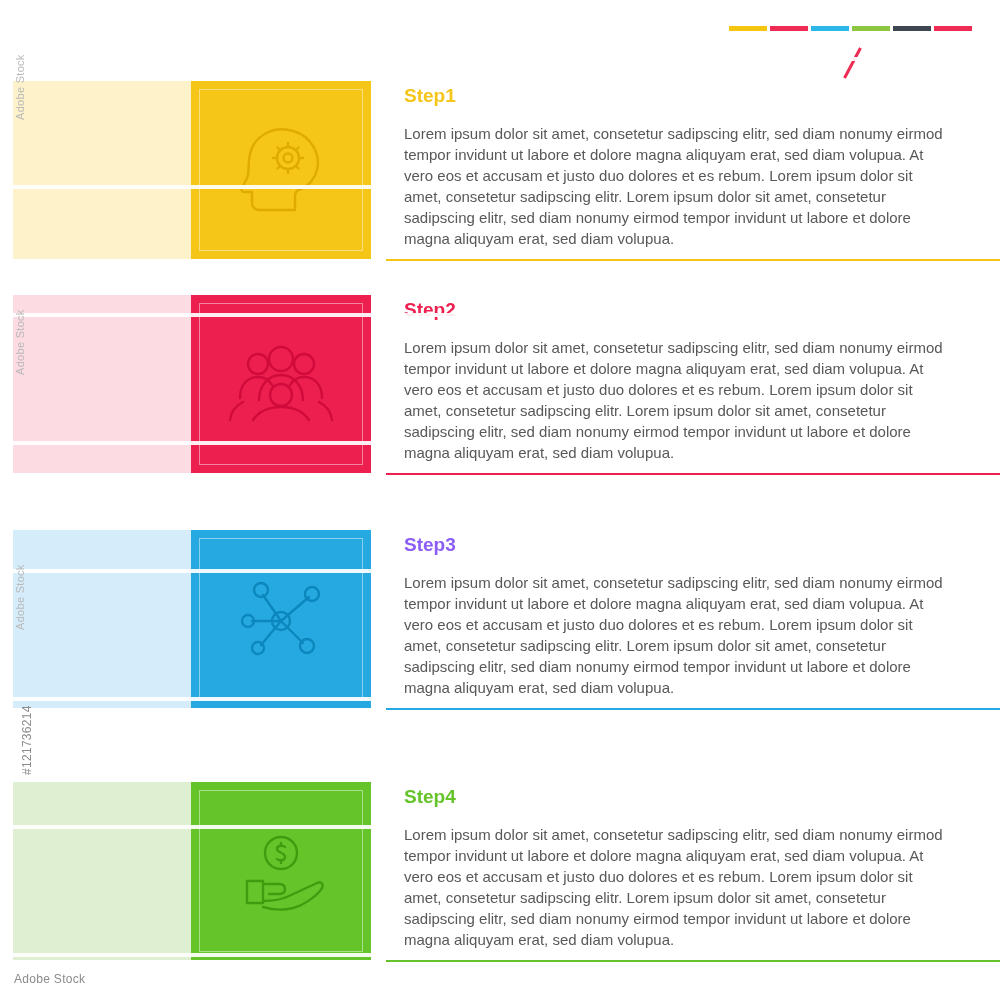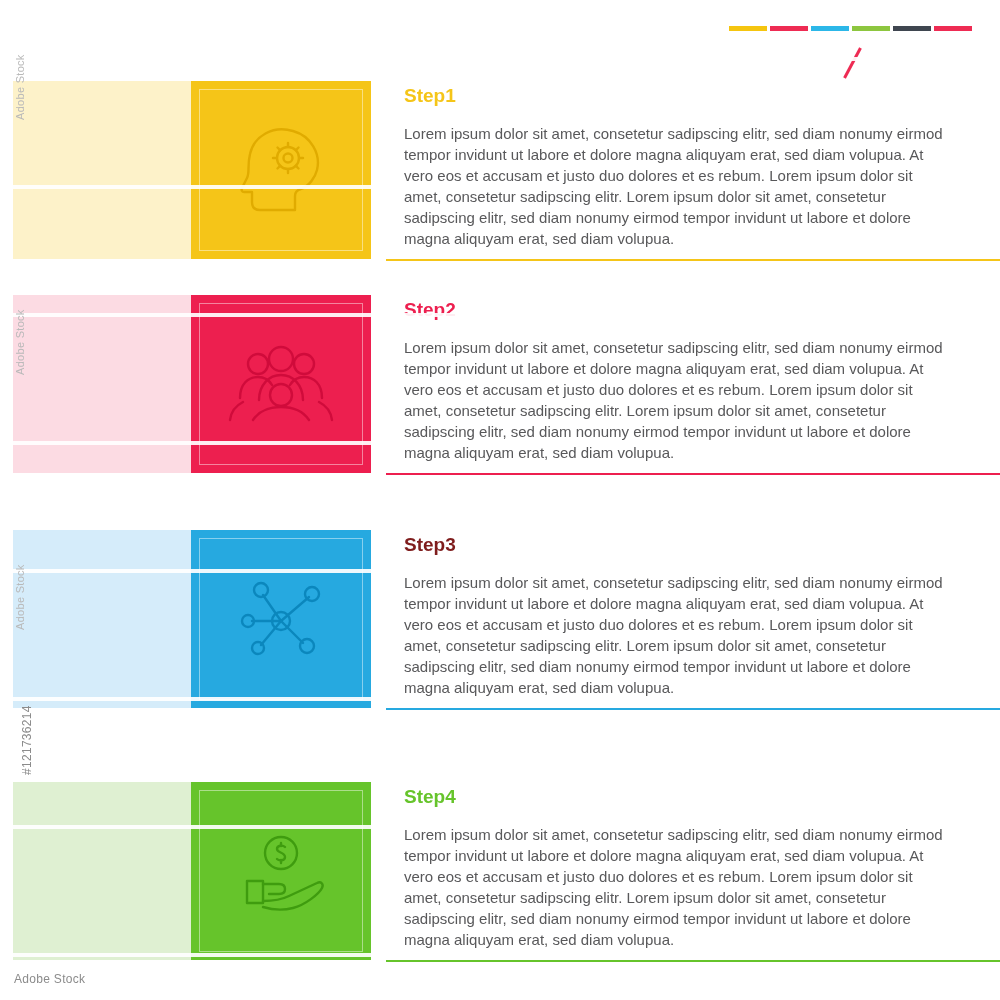--- a/index.html
+++ b/index.html
@@ -226,21 +226,21 @@
         <circle cx="56" cy="58" r="9"></circle>
         <circle cx="36" cy="27" r="7"></circle>
         <circle cx="87" cy="31" r="7"></circle>
         <circle cx="23" cy="58" r="6"></circle>
         <circle cx="33" cy="85" r="6"></circle>
         <circle cx="82" cy="83" r="7"></circle>
       </g>
     </svg>
   </div>
   <div class="content">
-    <p class="step-title" style="color:#7f1d1d">Step3</p>
+    <p class="step-title" style="color:#8b5cf6">Step3</p>
     <p class="step-body">Lorem ipsum dolor sit amet, consetetur sadipscing elitr, sed diam nonumy eirmod tempor invidunt ut labore et dolore magna aliquyam erat, sed diam volupua. At vero eos et accusam et justo duo dolores et es rebum. Lorem ipsum dolor sit amet, consetetur sadipscing elitr. Lorem ipsum dolor sit amet, consetetur sadipscing elitr, sed diam nonumy eirmod tempor invidunt ut labore et dolore magna aliquyam erat, sed diam volupua.</p>
   </div>
   <div class="underline" style="top:178px; background:#26a9e0"></div>
 </div>
 
 <div class="row" style="top:782px; height:178px;">
   <div class="tint" style="background:#dff0d2"></div>
   <div class="icon-box" style="background:#66c42b">
     <div class="inner"></div>
     <svg width="112" height="112" viewBox="0 0 112 112">

